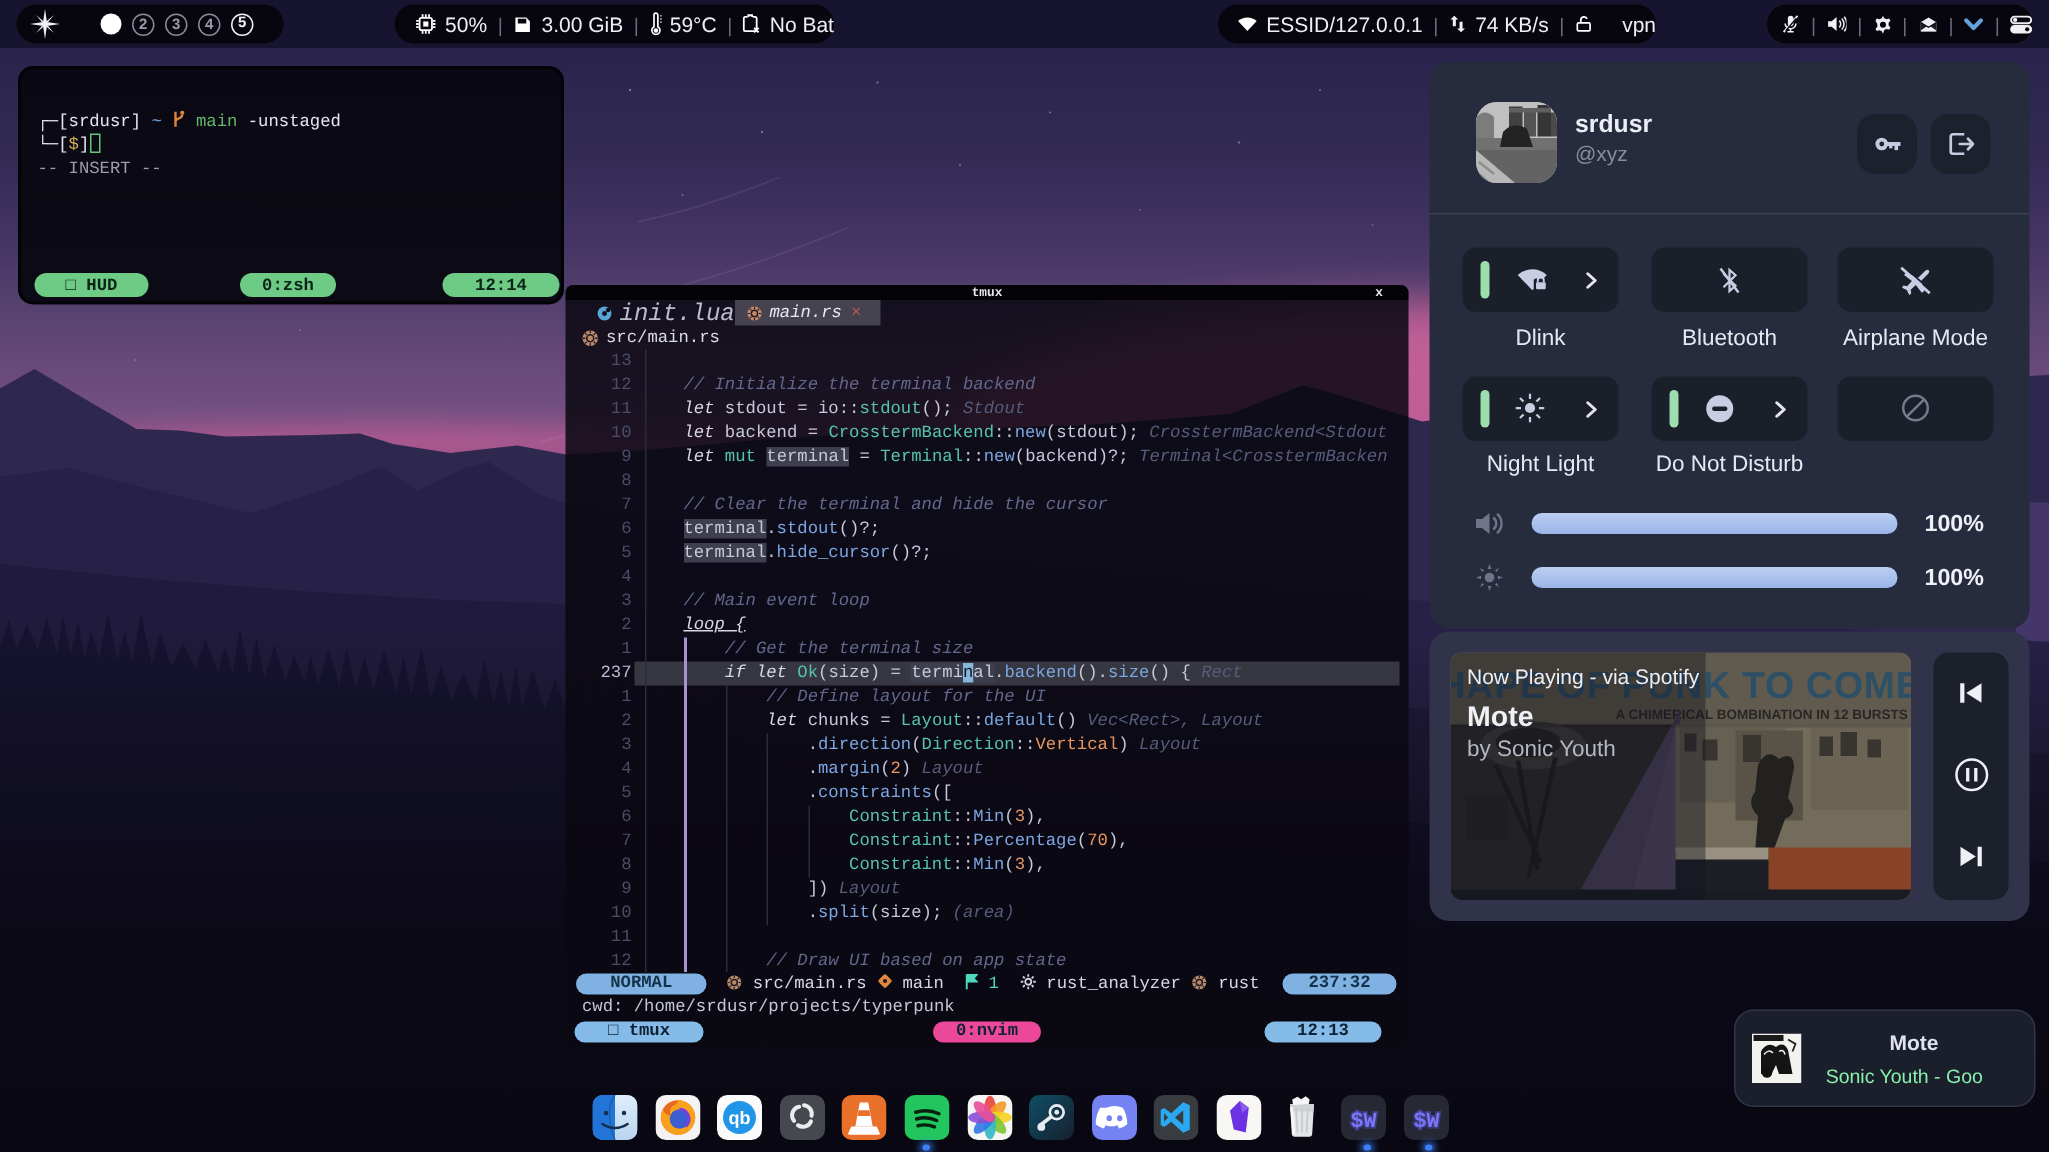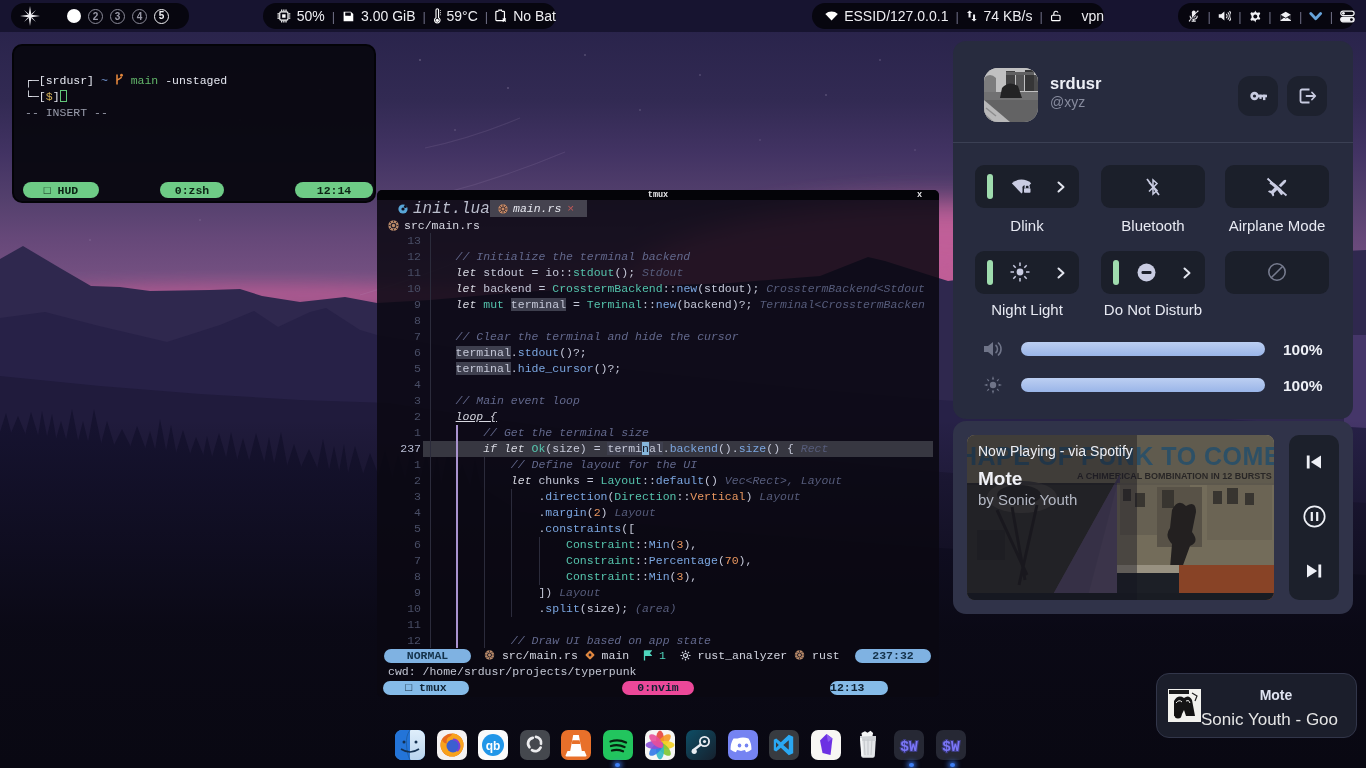--- a/index.html
+++ b/index.html
@@ -299,21 +299,21 @@
             <path d="M5.5 0.5 V2.2 M5.5 8.8 V10.5 M0.5 5.5 H2.2 M8.8 5.5 H10.5 M2 2 L3.2 3.2 M7.8 7.8 L9 9 M2 9 L3.2 7.8 M7.8 3.2 L9 2" stroke="#cfd3de" stroke-width="1.2"></path>
           </svg> rust_analyzer <svg width="11" height="10" viewBox="0 0 10 10" style="vertical-align:-1px">
             <circle cx="5" cy="5" r="4.7" fill="#b98a68"></circle>
             <circle cx="5" cy="5" r="2" fill="none" stroke="#1d1926" stroke-width="1"></circle>
             <path d="M5 0.5 V2 M5 8 V9.5 M0.5 5 H2 M8 5 H9.5 M1.8 1.8 L2.9 2.9 M7.1 7.1 L8.2 8.2 M1.8 8.2 L2.9 7.1 M7.1 2.9 L8.2 1.8" stroke="#1d1926" stroke-width="0.8"></path>
           </svg> rust</div>
     <div style="position:absolute;left:478px;top:459px;width:76px;height:14px;background:#7fb2e2;border-radius:7px;color:#14324a;font-weight:bold;font-size:11.5px;text-align:center;line-height:14px">237:32</div>
     <div style="position:absolute;left:11px;top:474px;height:16px;line-height:16px;font-size:11.5px;color:#c3c7d4;white-space:pre">cwd: /home/srdusr/projects/typerpunk</div>
     <div style="position:absolute;left:6px;top:491px;width:86px;height:14px;background:#85bbe8;border-radius:7px;color:#0f2233;font-size:11.5px;font-weight:bold;text-align:center;line-height:14px">□ tmux</div>
     <div style="position:absolute;left:245px;top:491px;width:72px;height:14px;background:#ec4899;border-radius:7px;color:#0f2233;font-size:11.5px;font-weight:bold;text-align:center;line-height:14px">0:nvim</div>
-    <div style="position:absolute;left:453px;top:491px;width:58px;height:14px;background:#85bbe8;border-radius:7px;color:#0f2233;font-size:11.5px;font-weight:bold;line-height:14px">12:13</div>
+    <div style="position:absolute;left:466px;top:491px;width:78px;height:14px;background:#85bbe8;border-radius:7px;color:#0f2233;font-size:11.5px;font-weight:bold;text-align:center;line-height:14px">12:13</div>
   </div>
 </div>
 
 <div id="panel">
   <svg width="54" height="54" viewBox="0 0 54 54" style="position:absolute;left:31px;top:27px;border-radius:14px">
     <rect width="54" height="54" fill="#c2c2c2"></rect>
     <rect x="0" y="0" width="54" height="26" fill="#d8d8d8"></rect>
     <path d="M0 10 q6 -6 12 0 v16 h-12 Z" fill="#8a8a8a"></path>
     <rect x="22" y="3" width="9" height="20" fill="#474747"></rect>
         <rect x="32" y="6" width="8" height="17" fill="#5c5c5c"></rect>
@@ -472,21 +472,21 @@
 <div id="notif">
   <svg width="33" height="33" viewBox="0 0 33 33" style="position:absolute;left:11px;top:15px">
     <rect width="33" height="33" fill="#f2f2ee"></rect>
     <rect x="1" y="1" width="20" height="4" fill="#1a1a1a"></rect>
     <path d="M6 12 q4 -7 10 -3 q5 -4 8 2 l3 16 h-9 l-2 -6 -3 6 H6 Z" fill="#141414"></path>
     <path d="M8 14 q3 -4 6 -1 M18 12 q3 -2 4 2" stroke="#f2f2ee" stroke-width="1" fill="none"></path>
     <circle cx="10" cy="26" r="3.5" fill="#111"></circle>
     <path d="M24 4 l5 3 -2 5" stroke="#222" stroke-width="1.2" fill="none"></path>
   </svg>
   <div style="position:absolute;left:44px;top:13px;width:150px;text-align:center;font-size:14px;font-weight:bold;color:#dfe3f0">Mote</div>
-  <div style="position:absolute;left:30px;top:36px;width:165px;text-align:center;font-size:17px;color:#e5e5e5">Sonic Youth - Goo</div>
+  <div style="position:absolute;left:30px;top:36px;width:165px;text-align:center;font-size:13px;color:#86efac">Sonic Youth - Goo</div>
 </div>
 <div id="dock">
   <svg class="di" style="left:395px" viewBox="0 0 30 30">
         <defs>
           <linearGradient id="fnd" x1="0" y1="0" x2="0" y2="1">
             <stop offset="0" stop-color="#dfeefb"></stop>
             <stop offset="1" stop-color="#b9d4ee"></stop>
           </linearGradient>
         </defs>
         <rect width="30" height="30" rx="7" fill="#4a9bf0"></rect>

